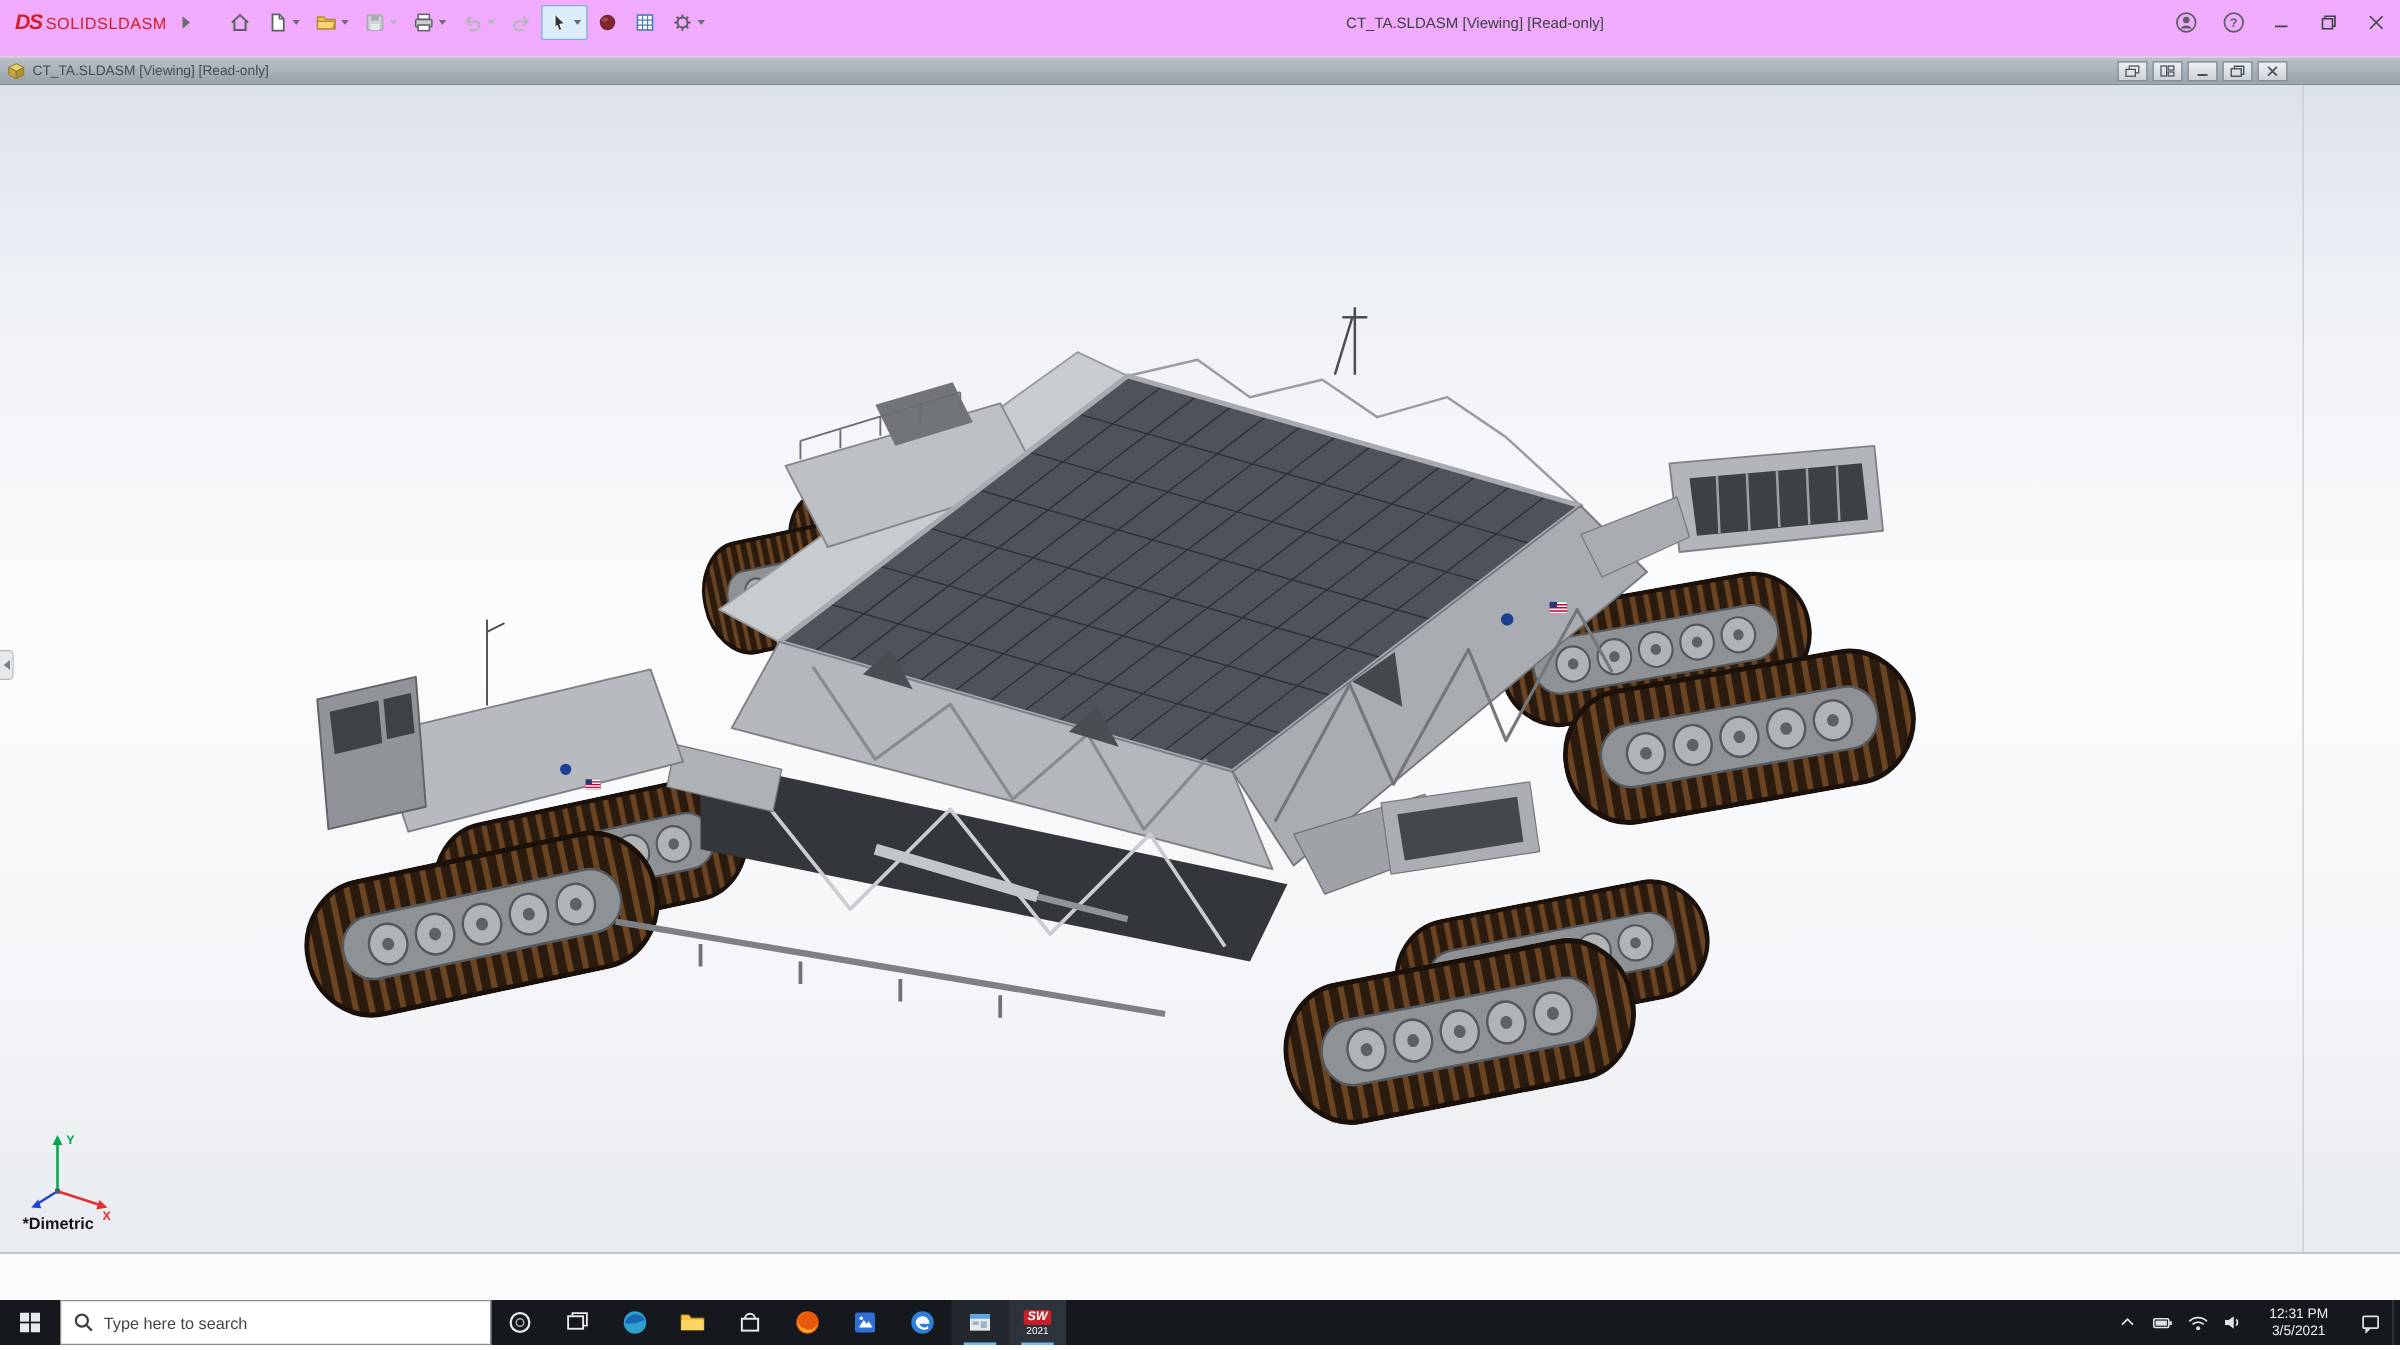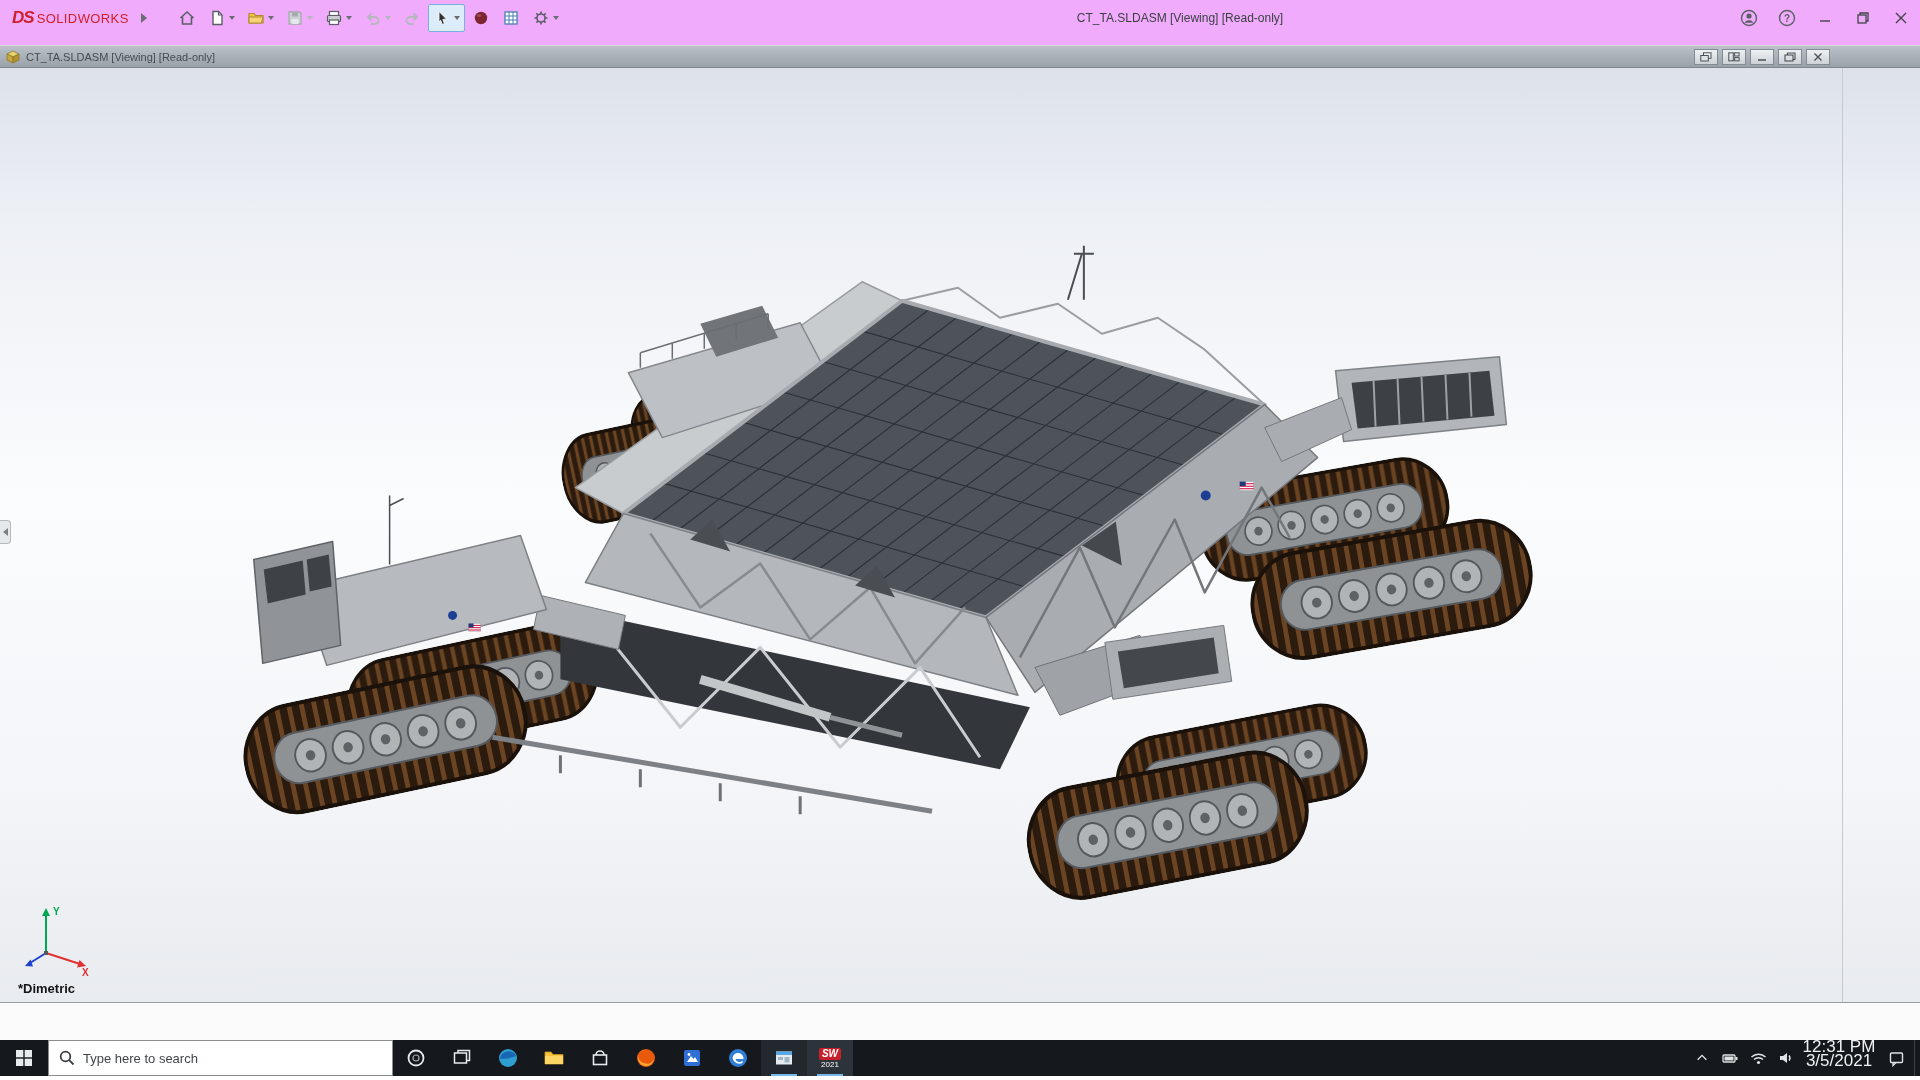--- a/index.html
+++ b/index.html
@@ -29,53 +29,53 @@
   .docbtns{margin-left:auto;display:flex;gap:4px;margin-right:84px}
   .dbtn{width:24px;height:16px;background:linear-gradient(#eef1f3,#cdd2d7);border:1px solid #848b92;display:flex;align-items:center;justify-content:center;cursor:pointer}
 
   
   .viewport{position:absolute;left:0;top:68px;width:100%;height:935px;overflow:hidden;cursor:crosshair;border-bottom:1px solid #989da2;
     background:linear-gradient(180deg,#dde2ea 0%,#edf0f5 16%,#fbfcfd 46%,#f3f5f8 78%,#e8ebef 100%)}
   .model{position:absolute;inset:0;width:100%;height:100%}
   .rightline{position:absolute;right:77px;top:0;bottom:0;width:1px;background:#c6cacd}
   .collapse-tab{position:absolute;left:0;top:452px;width:11px;height:24px;background:#e6e9ec;border:1px solid #b4b8bc;border-left:none;border-radius:0 4px 4px 0;display:flex;align-items:center;justify-content:center;cursor:pointer}
   .collapse-tab::before{content:"";width:0;height:0;border-right:5px solid #7d8185;border-top:4px solid transparent;border-bottom:4px solid transparent}
-  .view-label{position:absolute;left:18px;bottom:6px;font-size:13px;font-weight:bold;color:#141414}
+  .view-label{position:absolute;left:18px;bottom:16px;font-size:13px;font-weight:bold;color:#141414}
   .triad{position:absolute;left:24px;bottom:26px;cursor:pointer}
 
   .statusstrip{position:absolute;left:0;top:1003px;width:100%;height:37px;background:#fbfbfc}
 
   
   .taskbar{position:absolute;left:0;top:1040px;width:100%;height:36px;background:#15181c;display:flex;align-items:stretch;color:#dfe3e6}
   .start{width:48px;display:flex;align-items:center;justify-content:center;background:transparent;border:none;cursor:pointer}
   .searchbox{width:345px;background:#fff;border:1px solid #8a8d90;display:flex;align-items:center;gap:8px;padding:0 10px;cursor:text}
   .searchbox input{flex:1;border:none;outline:none;font-size:13px;color:#202124;background:transparent;font-family:inherit}
   .searchbox input::placeholder{color:#41454a;opacity:1}
   .tkbtn{width:46px;display:flex;flex-direction:column;align-items:center;justify-content:center;background:transparent;border:none;cursor:pointer;position:relative}
   .tkbtn.open{background:#23282e}
   .tkbtn.open::after{content:"";position:absolute;left:10px;right:10px;bottom:0;height:2px;background:#76b9ed}
   .tkbtn.focused{background:#2d333a}
   .sw-stack{display:flex;flex-direction:column;line-height:1}
   .sw-mark{background:#c8202a;color:#fff;font-weight:bold;font-style:italic;font-size:10px;padding:1px 3px;border-radius:2px}
   .sw-year{font-size:8px;color:#fff;margin-top:1px}
   .tray{margin-left:auto;display:flex;align-items:stretch}
   .traybtn{display:flex;align-items:center;justify-content:center;width:28px;background:none;border:none;cursor:pointer}
-  .clock{display:flex;flex-direction:column;align-items:center;justify-content:flex-start;width:78px;font-size:17px;line-height:14px;color:#eef1f3;background:none;border:none;cursor:pointer;font-family:inherit}
+  .clock{display:flex;flex-direction:column;align-items:center;justify-content:center;width:78px;font-size:11px;line-height:14px;color:#eef1f3;background:none;border:none;cursor:pointer;font-family:inherit}
   .actionc{width:36px}
   .showdesk{width:6px;border-left:1px solid #3c4146;cursor:pointer;background:none;border-top:none;border-right:none;border-bottom:none}
 </style>
 </head>
 <body>
 
 <header class="titlebar">
   <div class="tb-row">
     <div class="brand">
       <span class="mark">DS</span>
         <span class="bold">SOLID</span>
-        <span class="light">WORKS</span>
+        <span class="light">SLDASM</span>
     </div>
     <span class="expander"></span>
 
     <div class="qat">
       <button class="tbtn">
         <svg width="18" height="18" viewBox="0 0 18 18">
             <path d="M2.5,9 L9,3 L15.5,9 M4.5,8 V15 H13.5 V8" fill="none" stroke="#5b5f64" stroke-width="1.6"></path>
           </svg>
       </button>
       <button class="tbtn">

